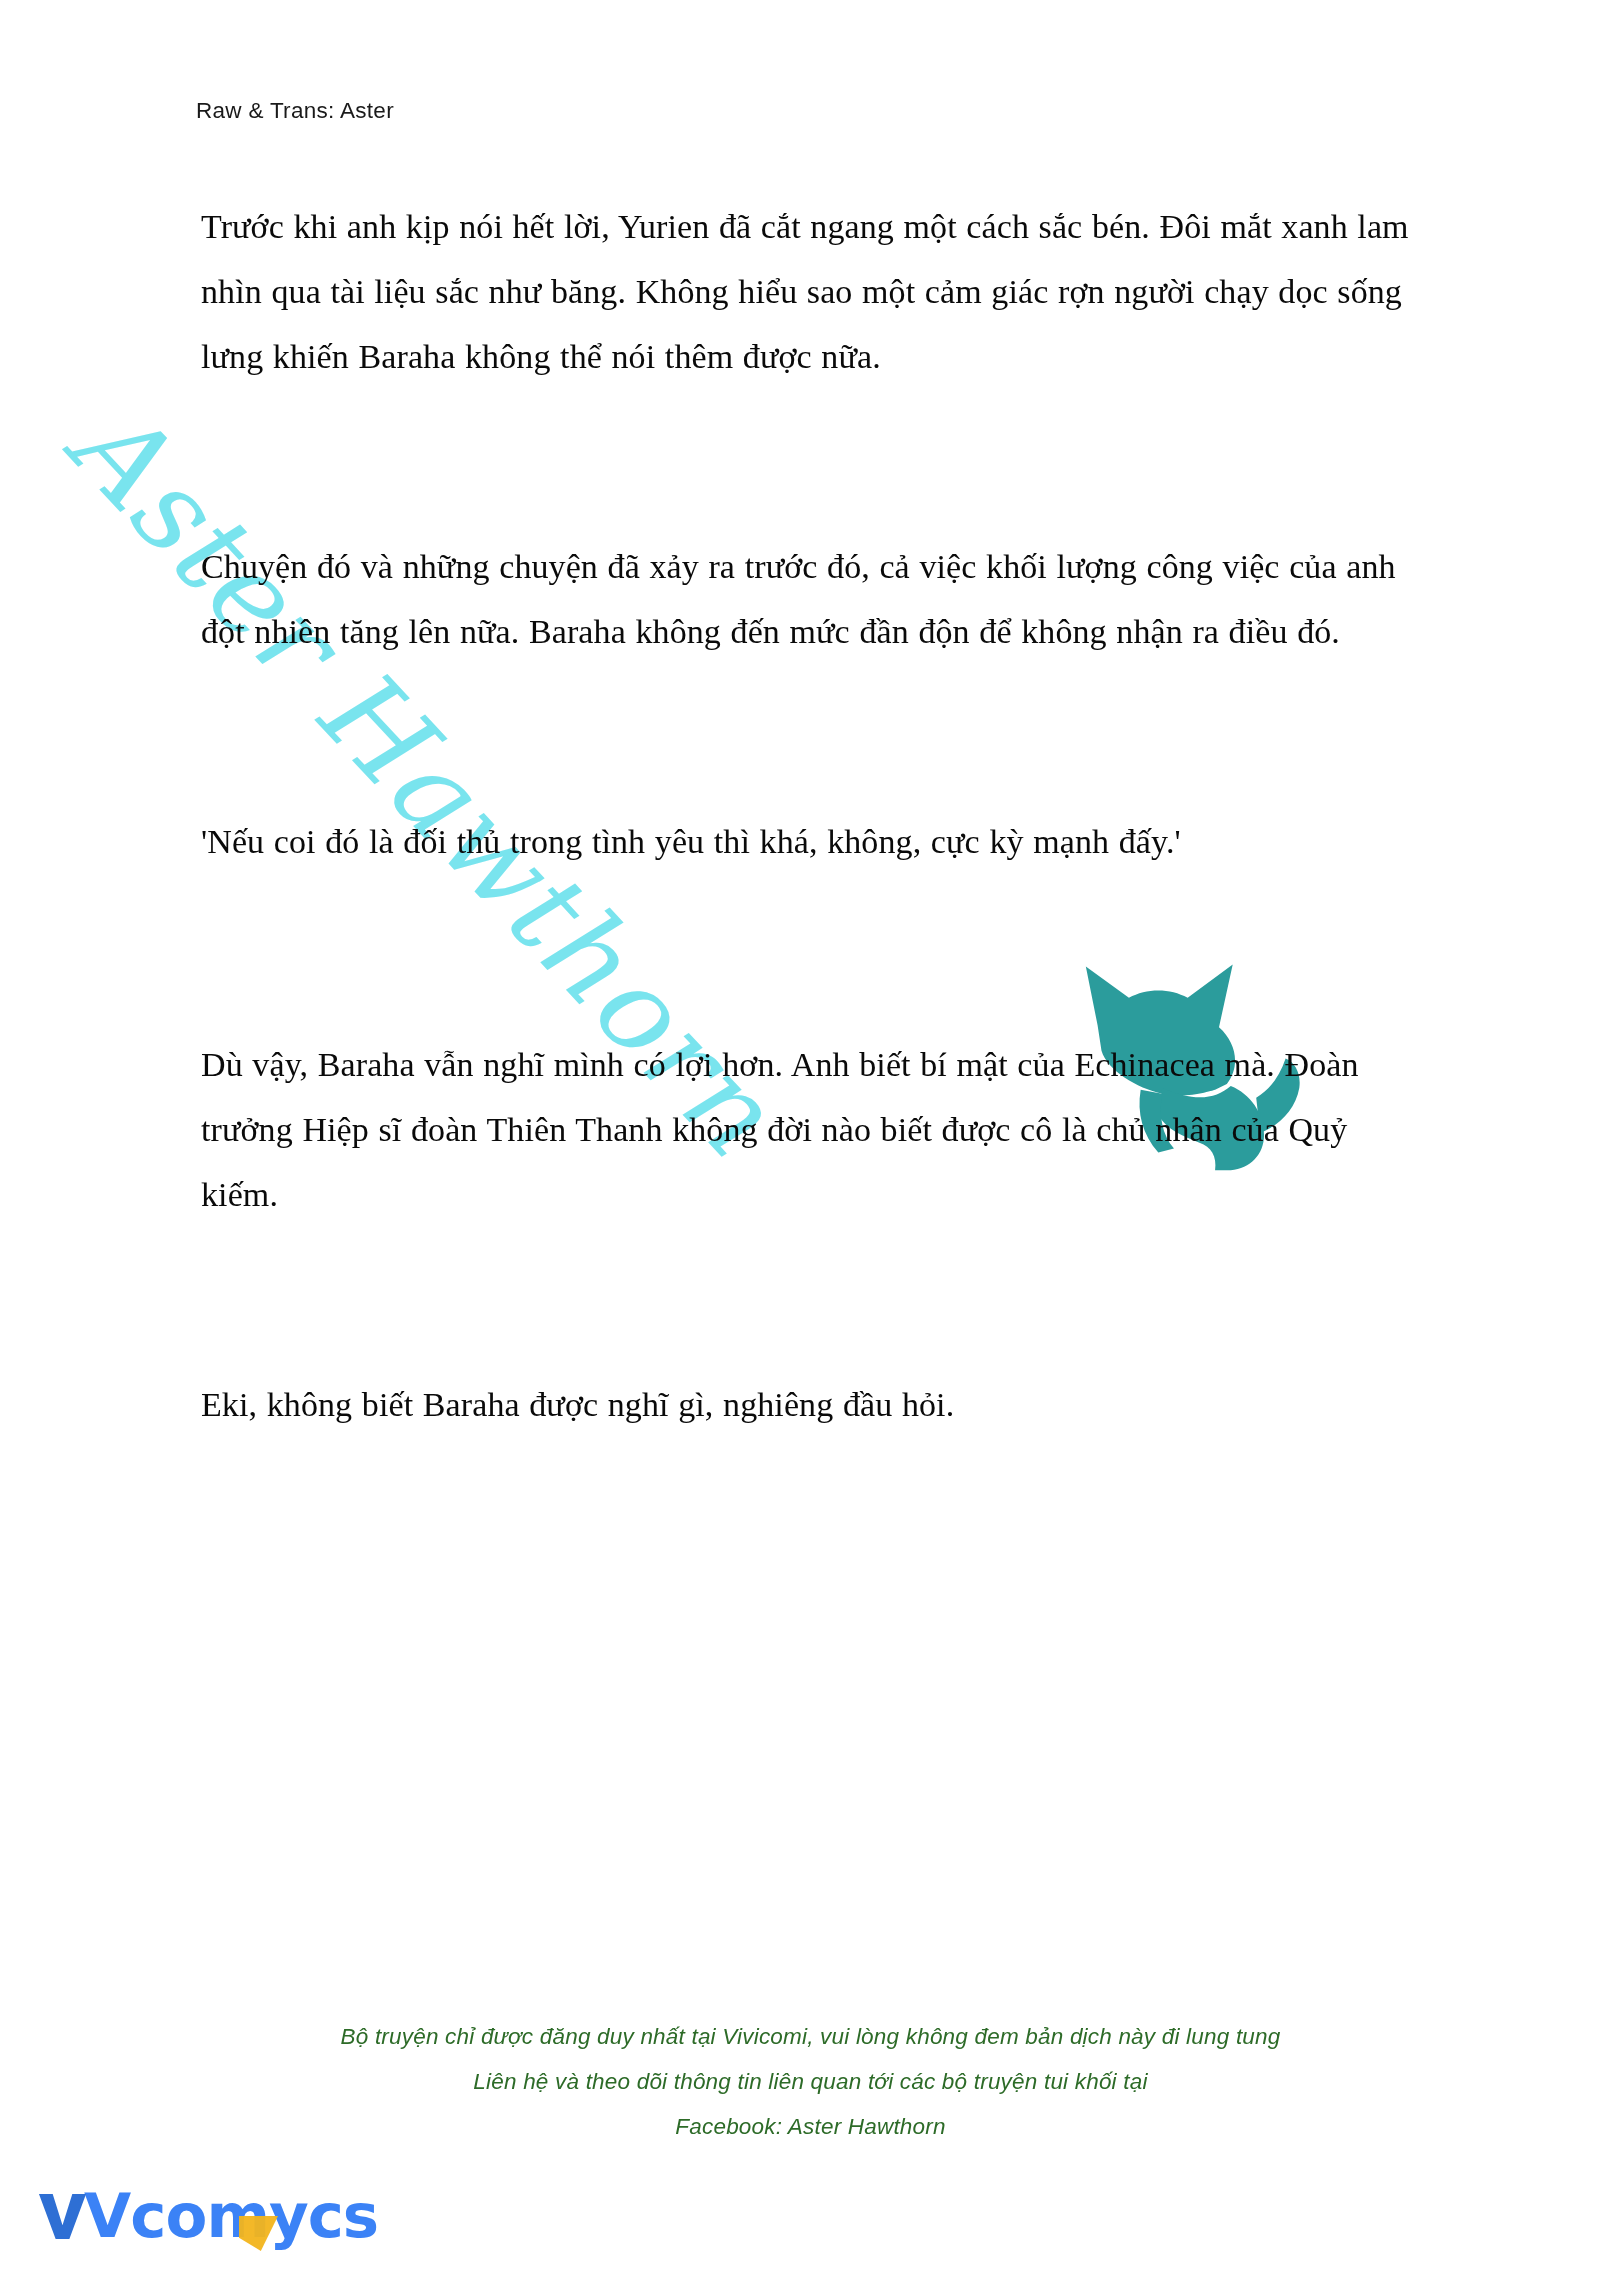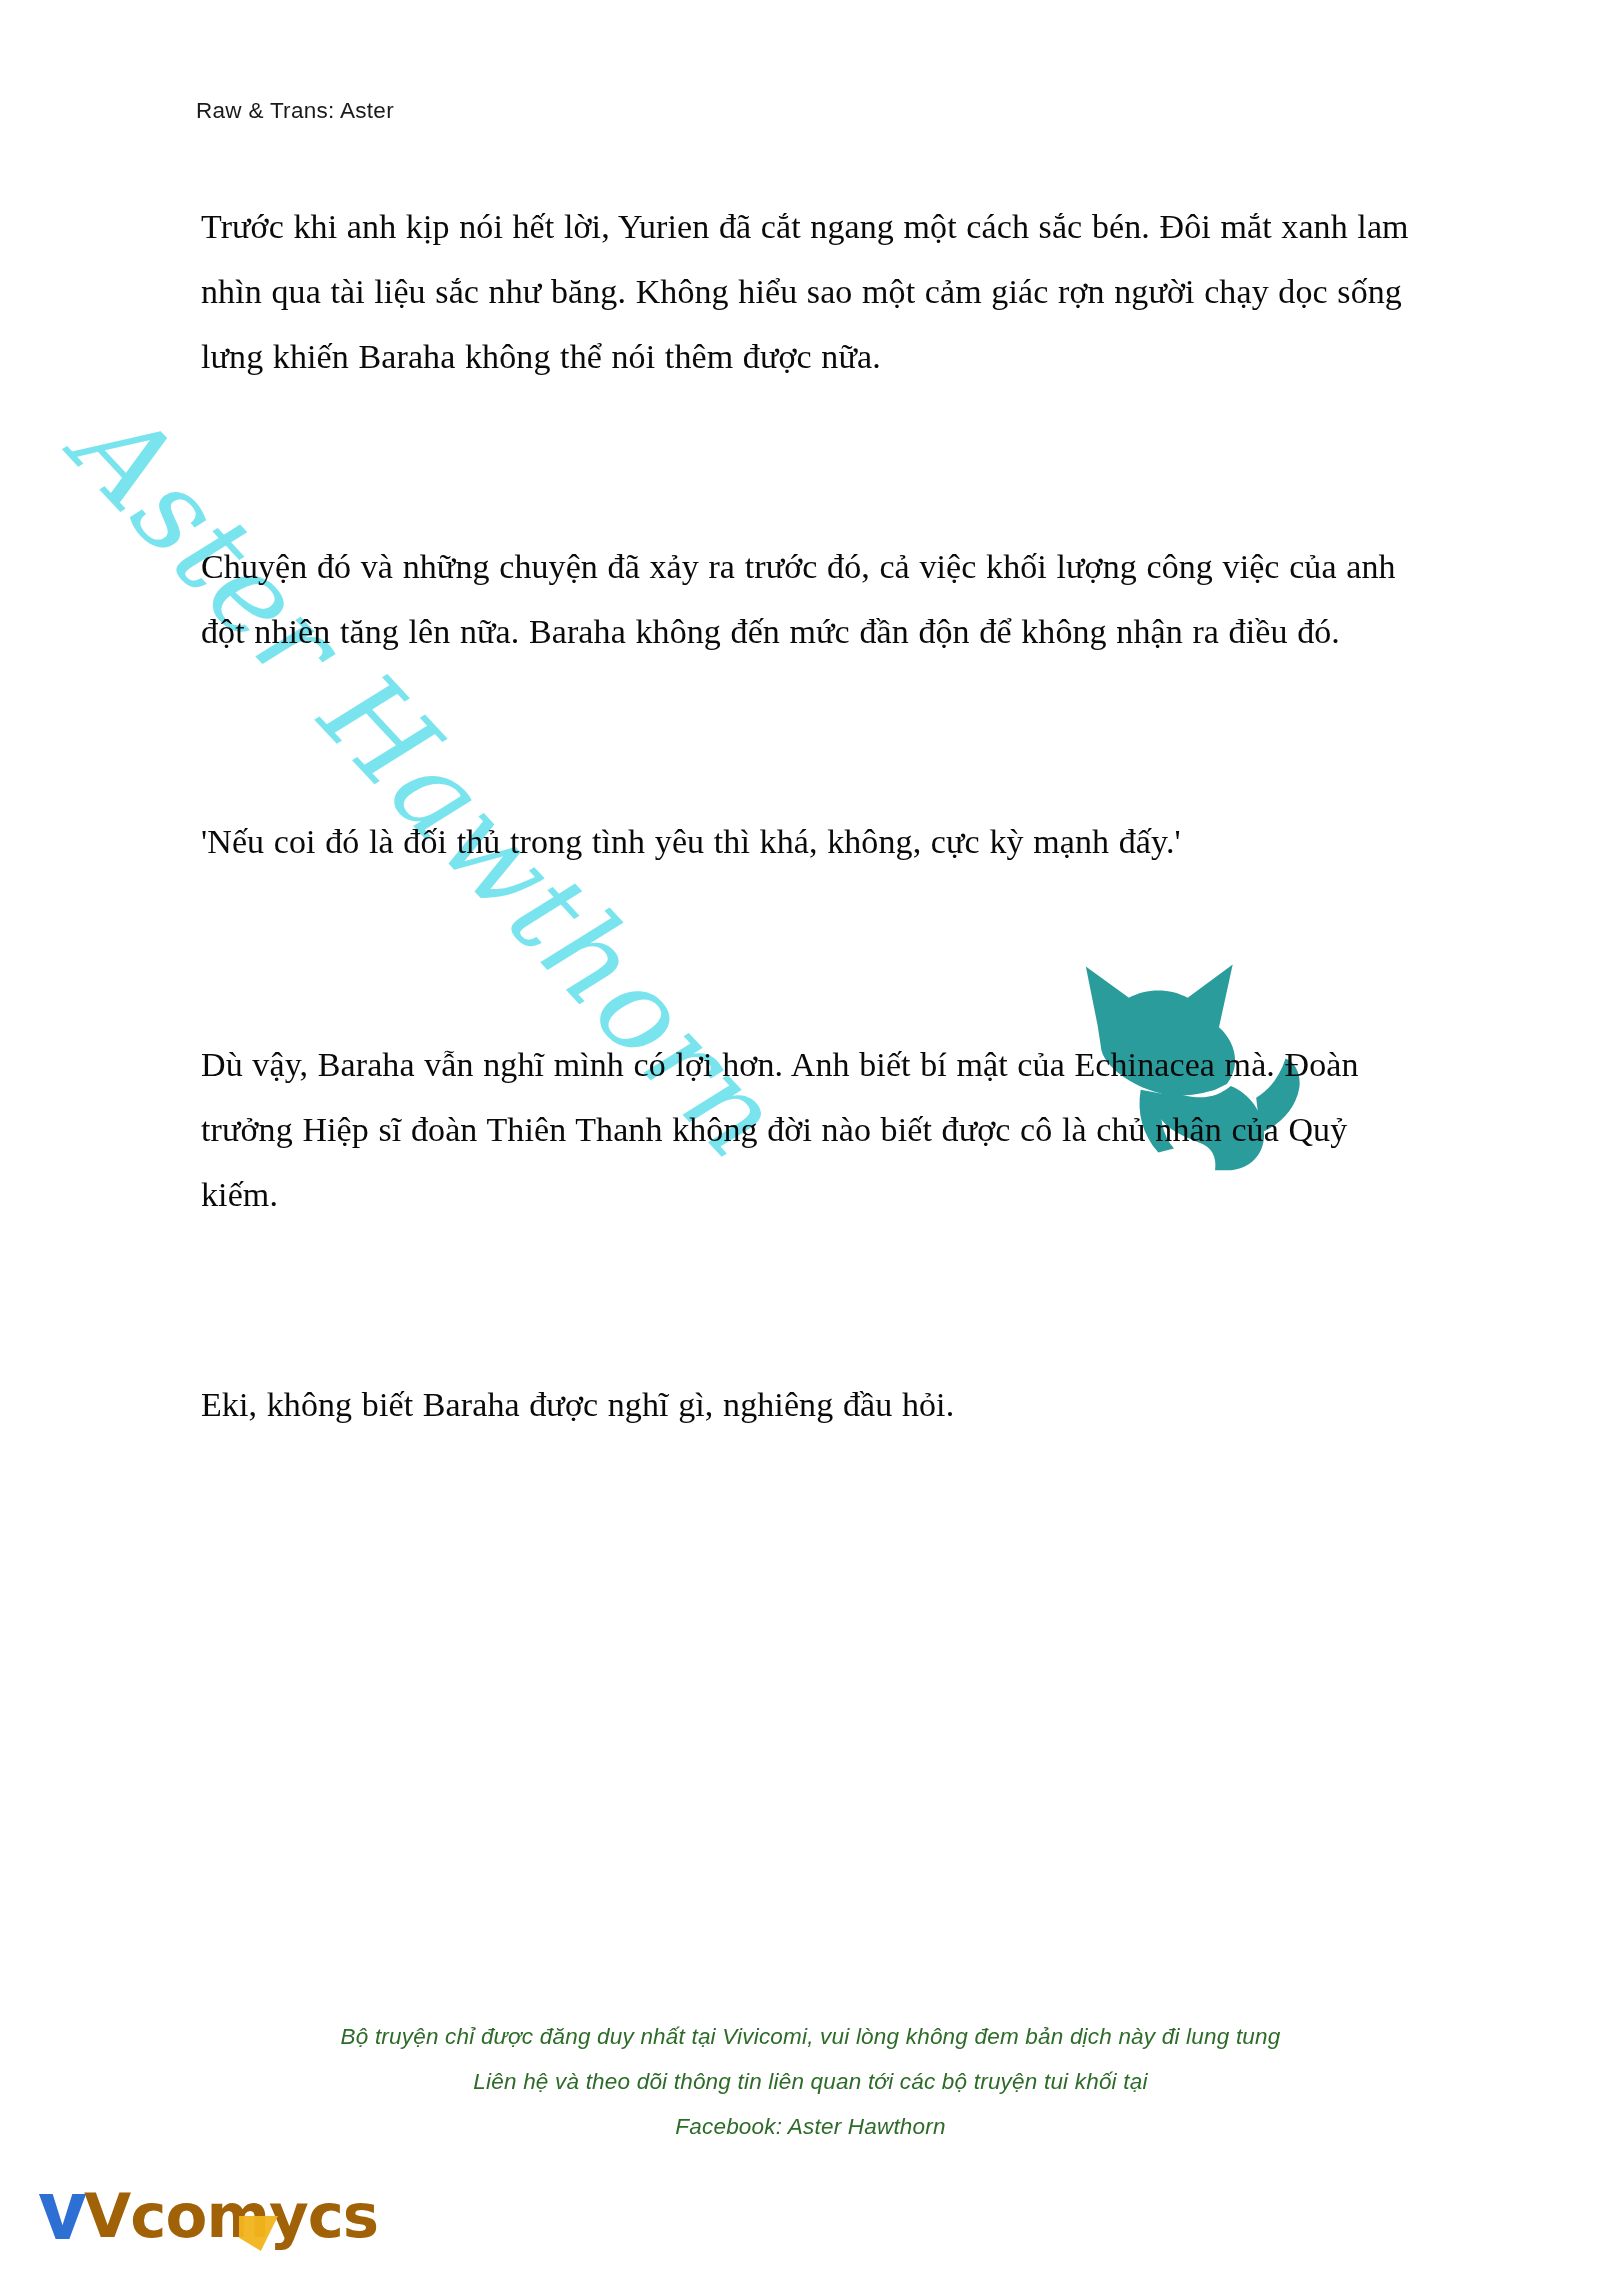--- a/index.html
+++ b/index.html
@@ -112,21 +112,21 @@
     top: 2181px;
     z-index: 4;
     height: 74px;
   }
   .logo-wrap {
     position: relative;
     font-family: "DejaVu Sans", "Liberation Sans", sans-serif;
     font-weight: bold;
     font-size: 61px;
     line-height: 69px;
-    color: #a16207;
+    color: #3b82f6;
     letter-spacing: -1px;
     white-space: nowrap;
   }
   .logo-v {
     display: inline-block;
     position: relative;
     width: 51px;
     height: 53px;
     vertical-align: -5.9px;
     margin-right: -3.9px;

